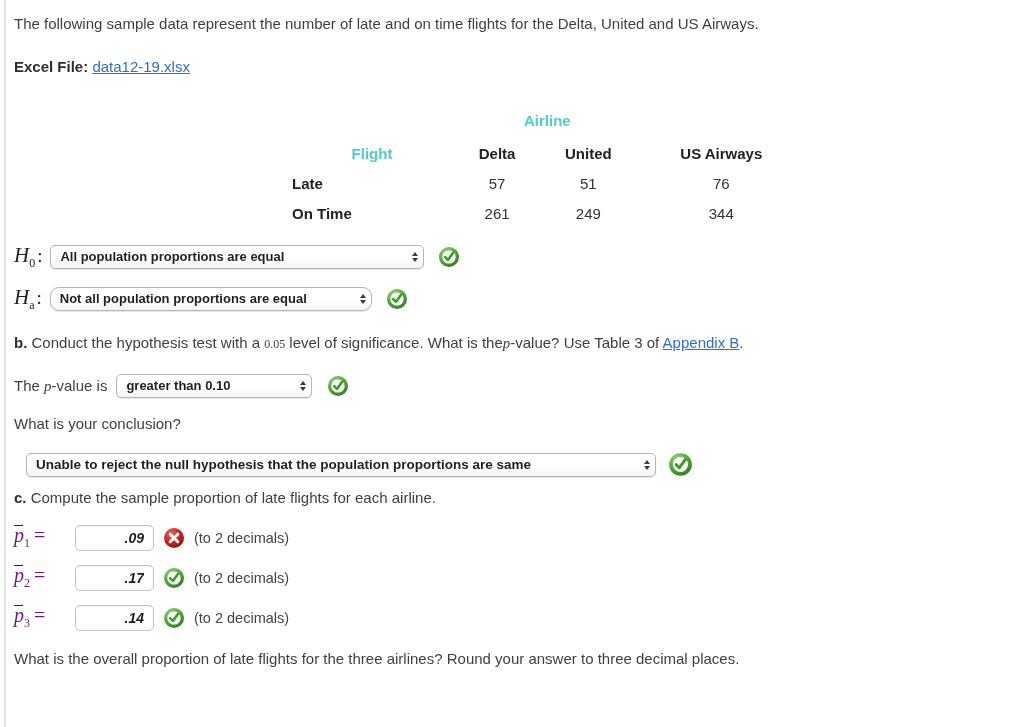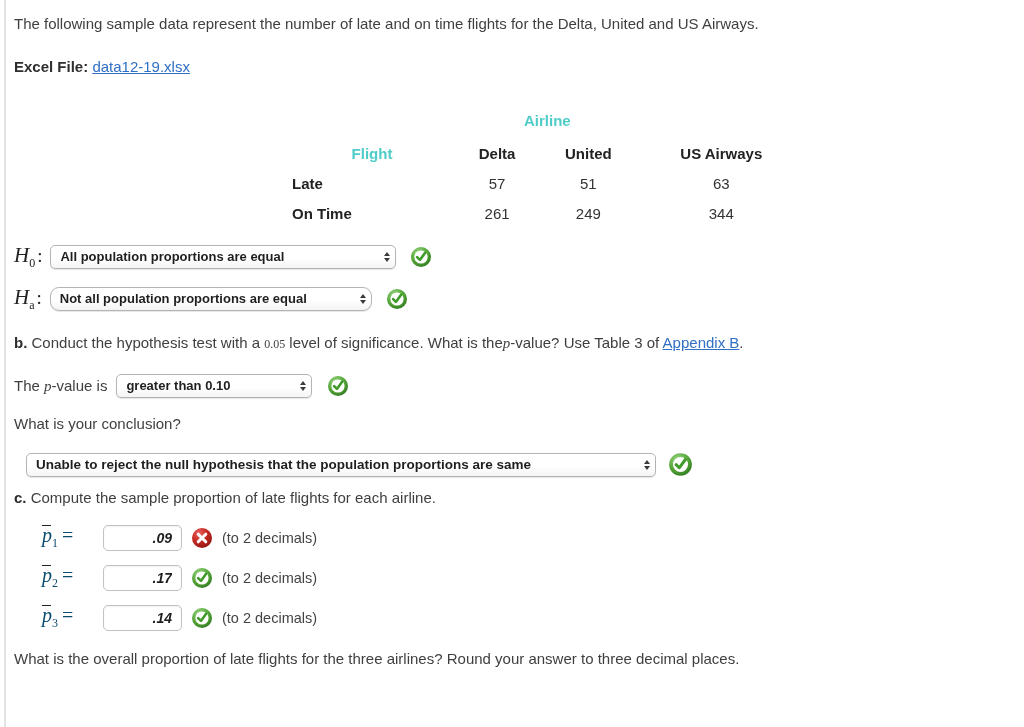--- a/index.html
+++ b/index.html
@@ -148,21 +148,21 @@
   }
   .sel-arrows i {
     display: block;
     width: 0; height: 0;
     border-left: 3.5px solid transparent;
     border-right: 3.5px solid transparent;
   }
   .sel-arrows i.up   { border-bottom: 4px solid #3a3a3a; margin-bottom: 2px; }
   .sel-arrows i.down { border-top: 4px solid #3a3a3a; }
 
-  .sel-h0  { width: 346px; gap: 34px; }
+  .sel-h0  { width: 374px; gap: 34px; }
   .sel-ha  { width: 322px; border-radius: 9px; }
   .sel-p   { width: 196px; }
   .sel-concl { width: 630px; font-size: 13.5px; }
 
   
   .icon {
     width: 22px; height: 22px;
     flex: 0 0 auto;
     display: inline-block;
     vertical-align: middle;
@@ -189,24 +189,23 @@
   
   .prop-row {
     display: flex;
     align-items: center;
     margin-top: 13px;
     gap: 9px;
   }
   .prop-sym {
     font-family: "Liberation Serif", serif;
     font-size: 20px;
-    color: #0c4a6e;
+    color: #701a75;
     width: 52px;
     white-space: nowrap;
-    margin-left: 28px;
   }
   .pbar {
     position: relative;
     display: inline-block;
     font-style: italic;
   }
   .pbar::before {
     content: "";
     position: absolute;
     left: 0px; right: 1px;
@@ -262,21 +261,21 @@
       <tr>
         <td class="cornerhead">Flight</td>
         <td class="colhead">Delta</td>
         <td class="colhead">United</td>
         <td class="colhead">US Airways</td>
       </tr>
       <tr>
         <td class="rowlabel">Late</td>
         <td>57</td>
         <td>51</td>
-        <td>63</td>
+        <td>76</td>
       </tr>
       <tr>
         <td class="rowlabel">On Time</td>
         <td>261</td>
         <td>249</td>
         <td>344</td>
       </tr>
     </tbody>
       </table>
   </div>

